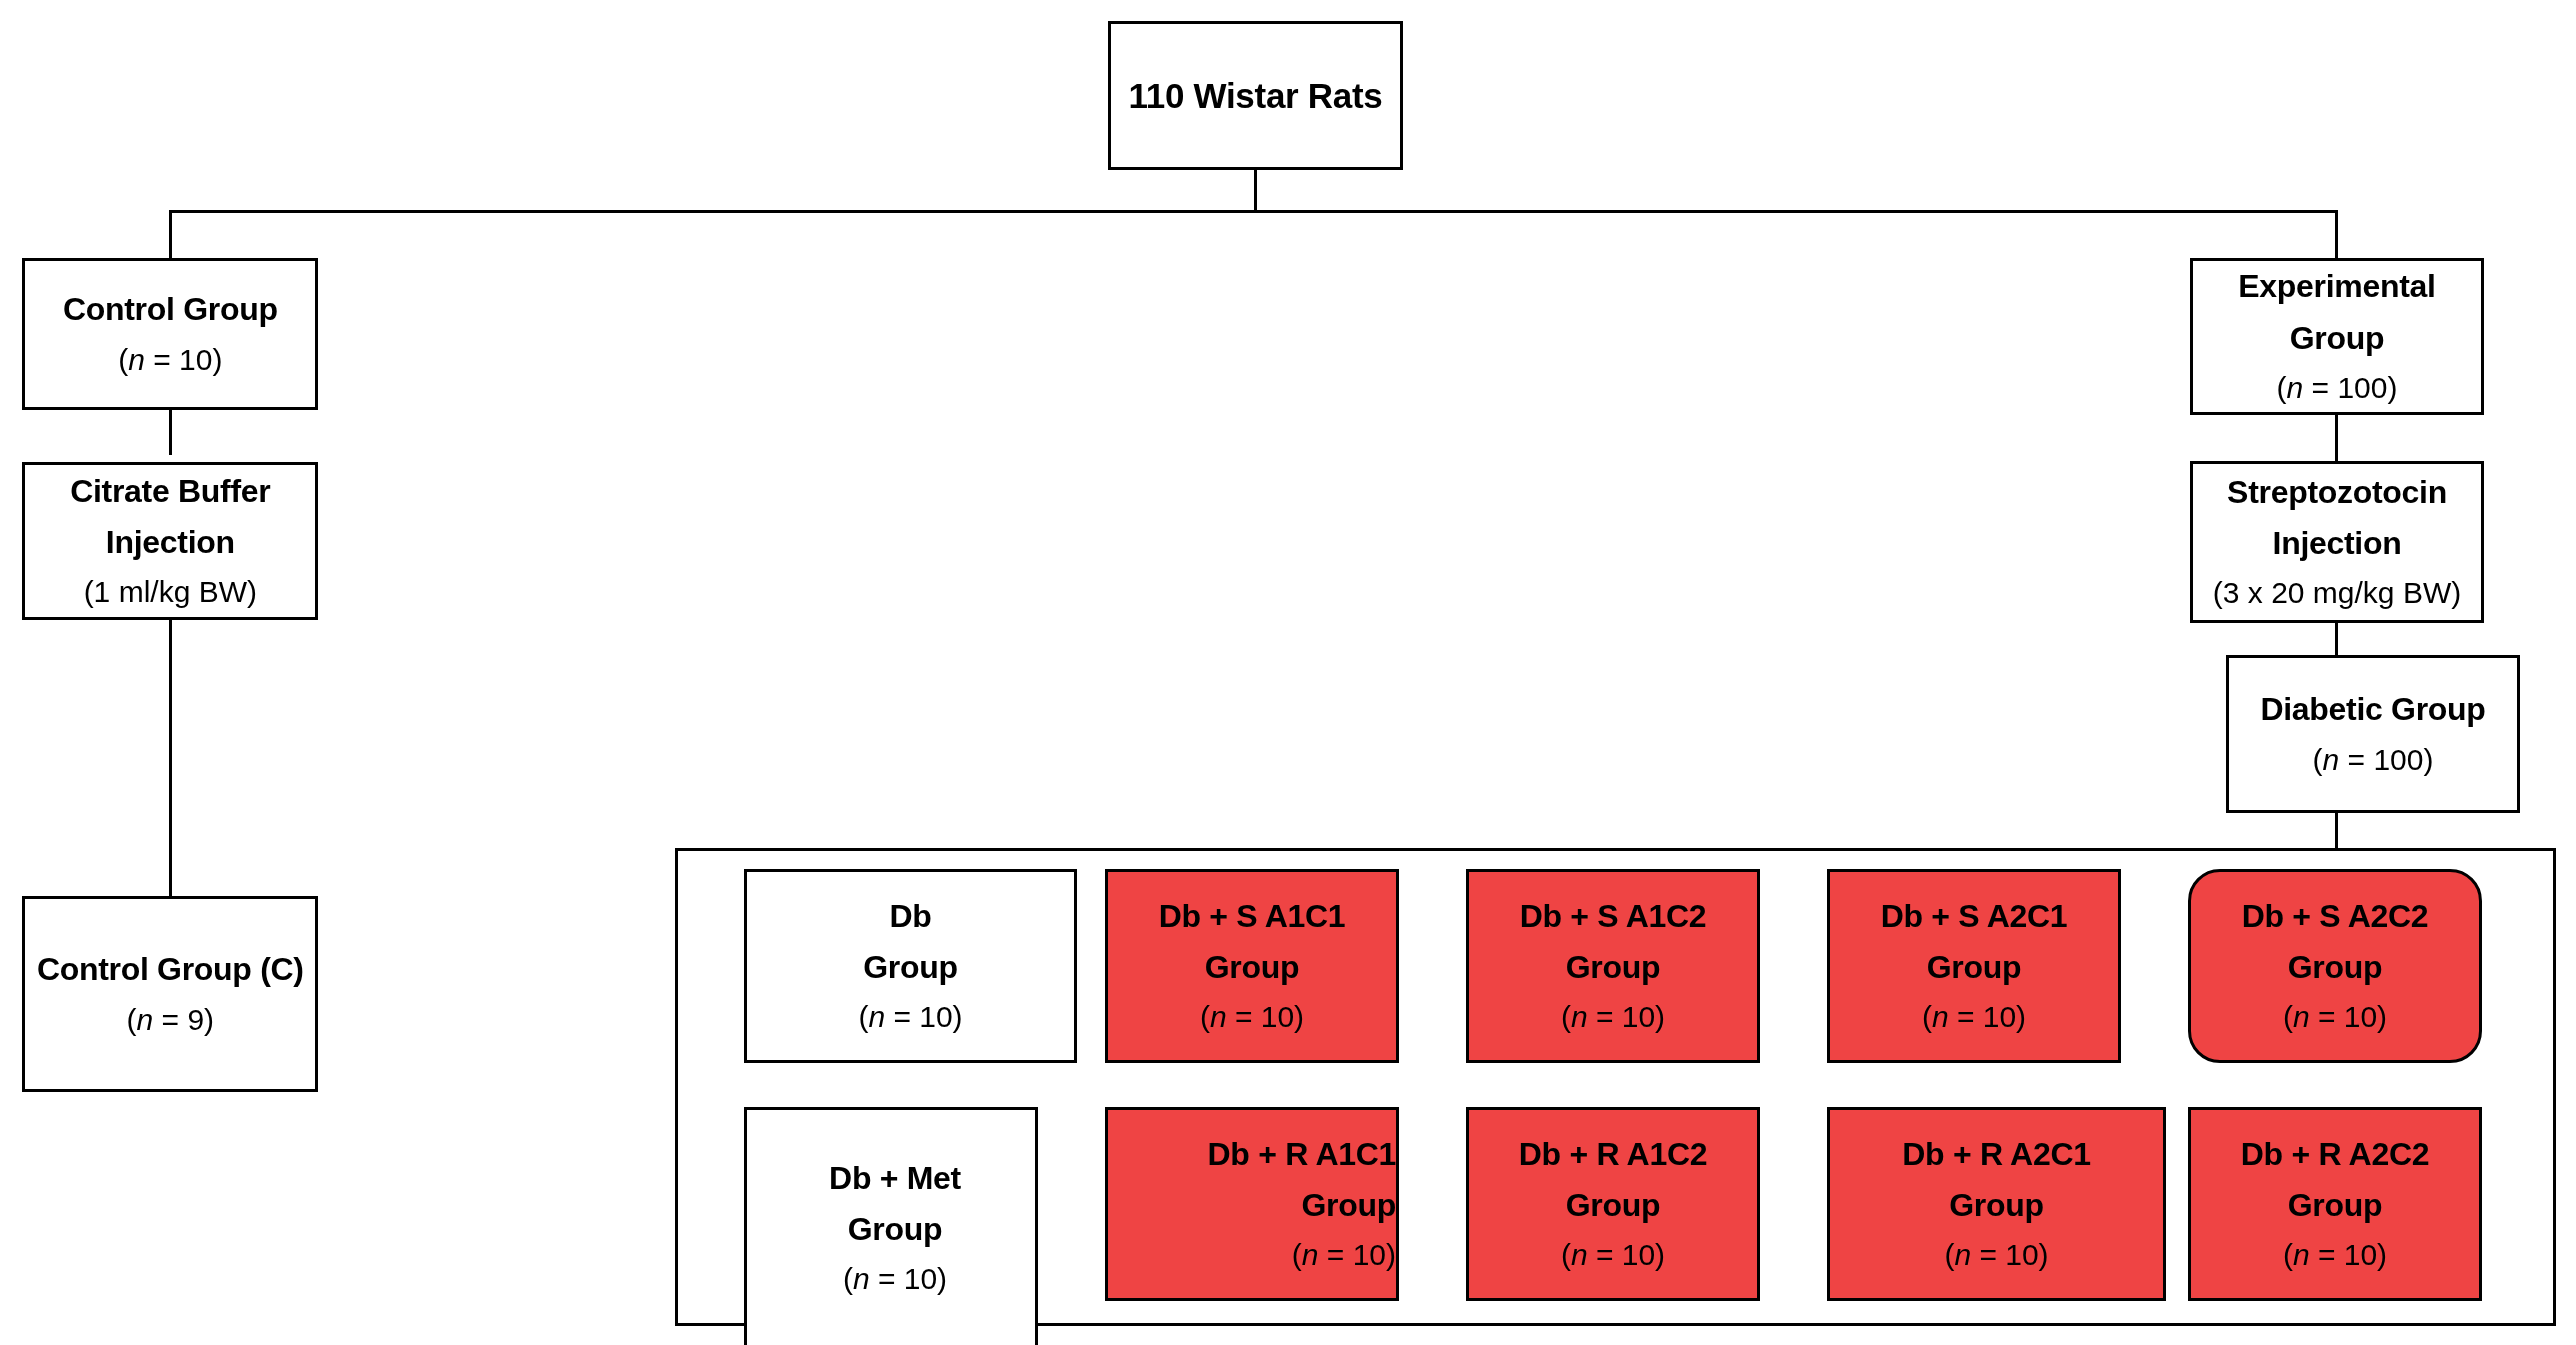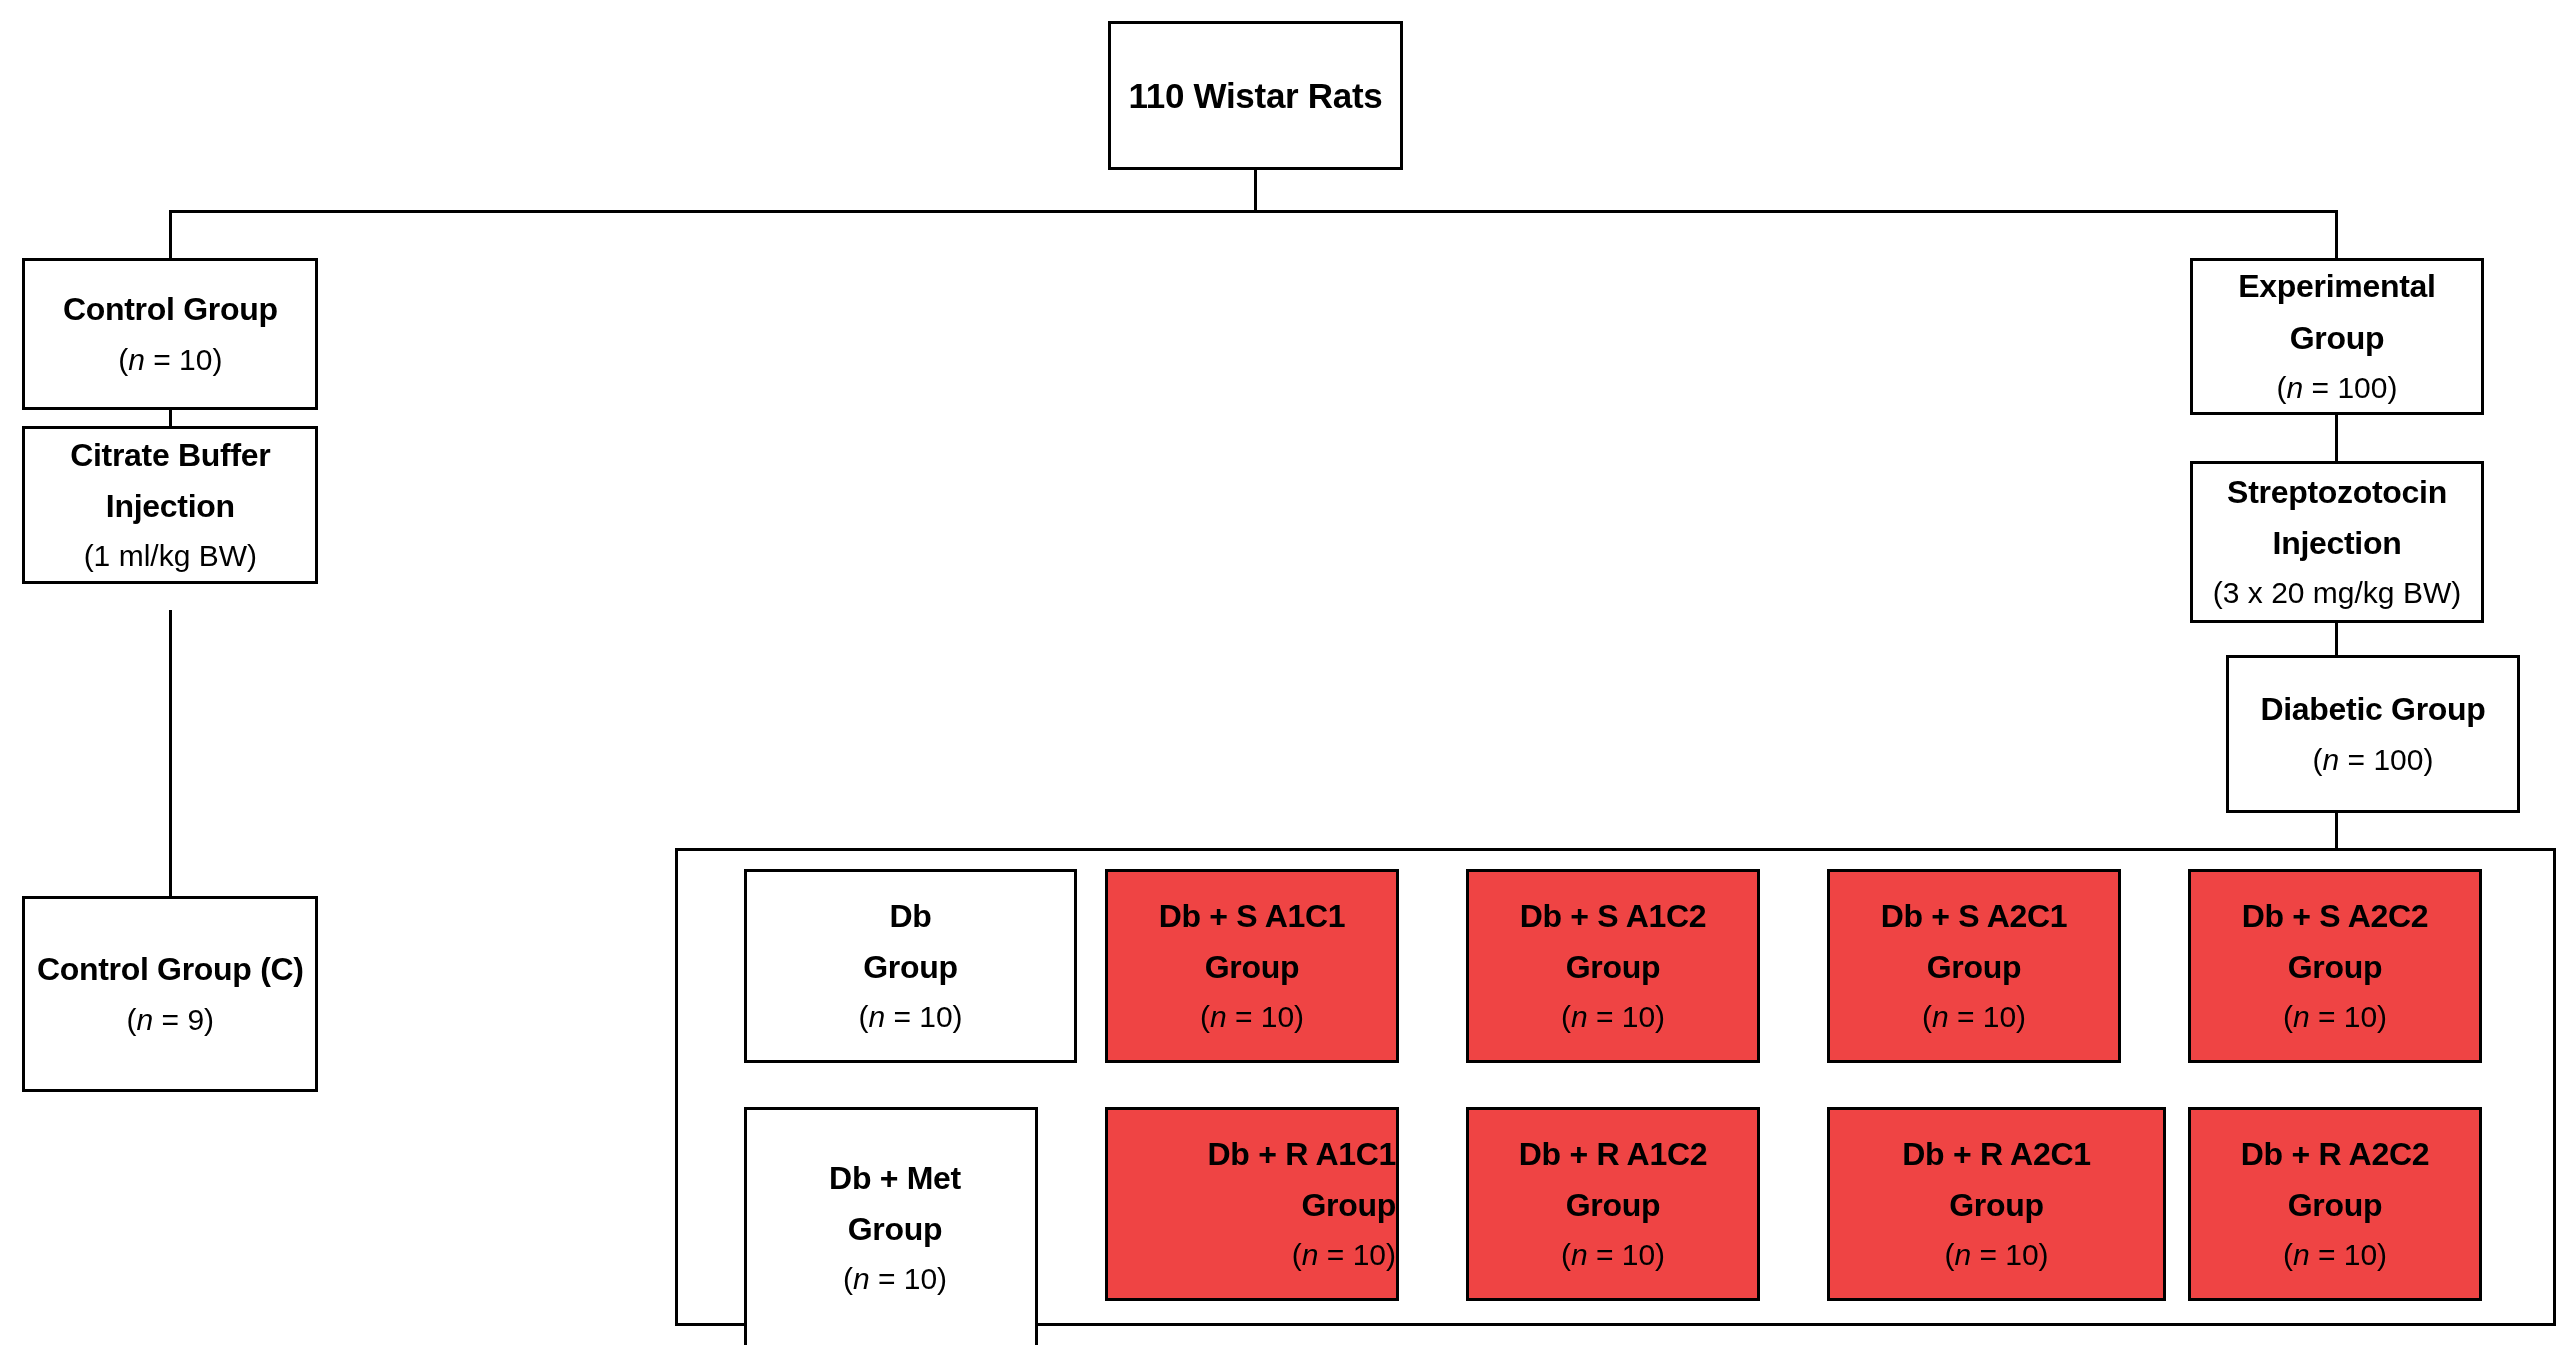--- a/index.html
+++ b/index.html
@@ -64,21 +64,21 @@
 
   <div class="box" style="left:1108px; top:21px; width:295px; height:149px;">
     <div class="t big">110 Wistar Rats</div>
   </div>
 
   <div class="box" style="left:22.3px; top:258px; width:296px; height:152px;">
     <div class="t">Control Group</div>
     <div class="nl"><span>(</span><span class="it">n</span><span> = 10)</span></div>
   </div>
 
-  <div class="box" style="left:22.3px; top:426px; width:296px; height:158px;">
+  <div class="box" style="left:22.3px; top:462px; width:296px; height:158px;">
     <div class="t">Citrate Buffer</div>
     <div class="t">Injection</div>
     <div class="nl">(1 ml/kg BW)</div>
   </div>
 
   <div class="box" style="left:22.3px; top:896px; width:296px; height:196px;">
     <div class="t">Control Group (C)</div>
     <div class="nl"><span>(</span><span class="it">n</span><span> = 9)</span></div>
   </div>
 
@@ -118,21 +118,21 @@
     <div class="t">Group</div>
     <div class="nl"><span>(</span><span class="it">n</span><span> = 10)</span></div>
   </div>
 
   <div class="box shaded" style="left:1827px; top:869px; width:294px; height:194px;">
     <div class="t">Db + S A2C1</div>
     <div class="t">Group</div>
     <div class="nl"><span>(</span><span class="it">n</span><span> = 10)</span></div>
   </div>
 
-  <div class="box shaded" style="left:2188px; top:869px; width:294px; height:194px;">
+  <div class="box shaded" style="left:2188px; top:869px; width:294px; height:194px;border-radius:32px;">
     <div class="t">Db + S A2C2</div>
     <div class="t">Group</div>
     <div class="nl"><span>(</span><span class="it">n</span><span> = 10)</span></div>
   </div>
 
   <div class="box" style="left:744px; top:1107px; width:294px; height:242px;padding-left:8px;">
     <div class="t">Db + Met</div>
     <div class="t">Group</div>
     <div class="nl"><span>(</span><span class="it">n</span><span> = 10)</span></div>
   </div>

